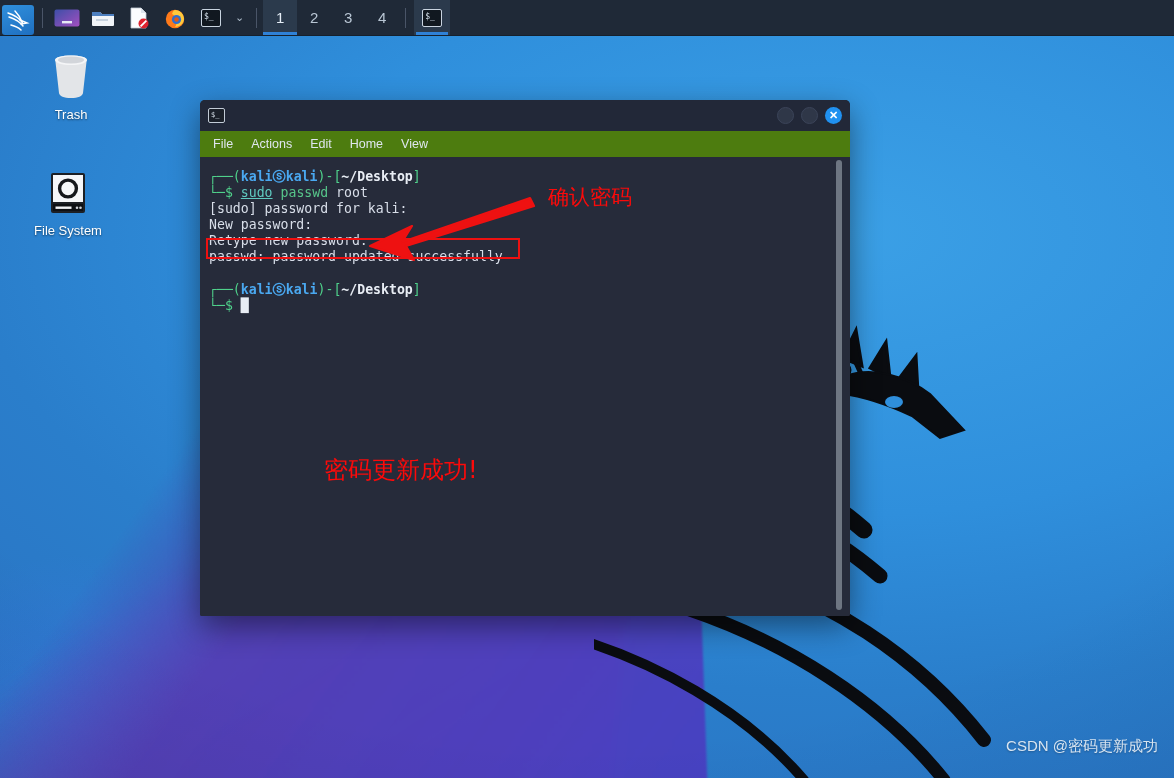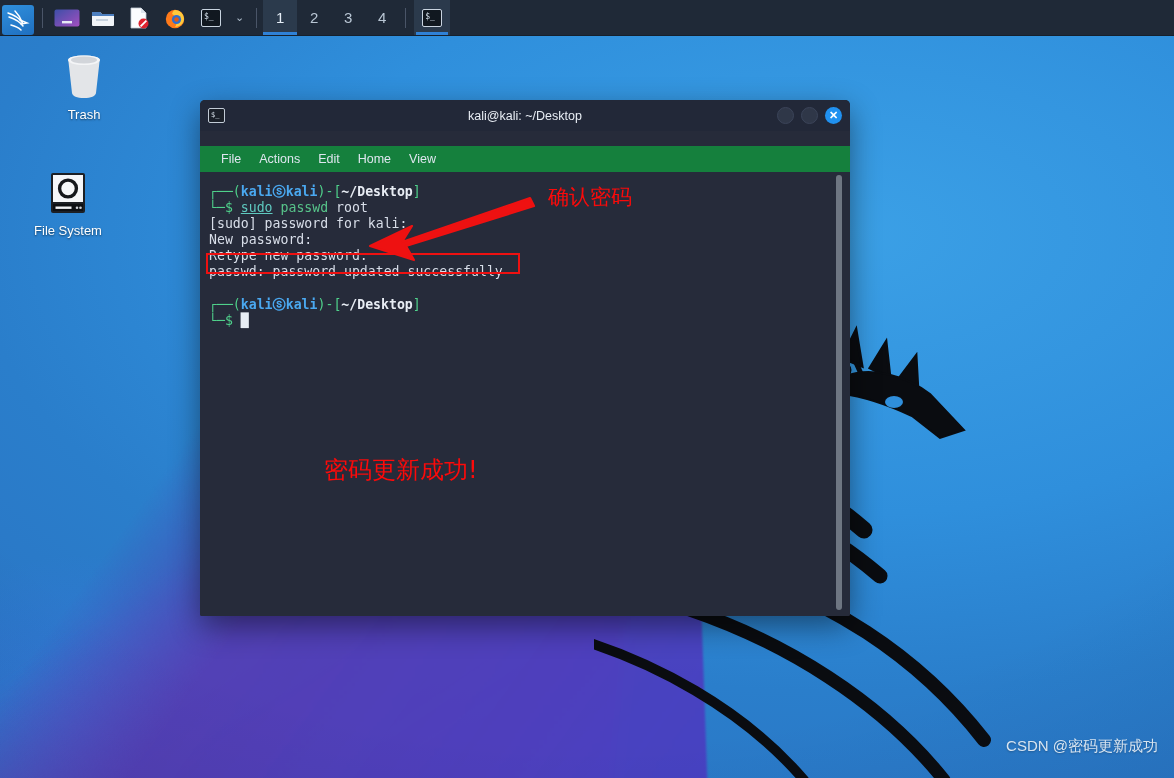--- a/index.html
+++ b/index.html
@@ -154,24 +154,23 @@
   .wctrl { margin-left: auto; display: flex; gap: 7px; align-items: center; z-index: 2; }
   .wbtn { width: 17px; height: 17px; border-radius: 50%; }
   .wbtn.min, .wbtn.max { background: #2f3748; border: 1px solid #3b4459; }
   .wbtn.close {
     background: #2091f0; color: #fff;
     display: flex; align-items: center; justify-content: center;
     font-size: 11px; font-weight: bold;
     font-family: "Liberation Sans", sans-serif;
   }
   .menubar {
-    height: 26px; background: #15803d;
-    display: flex; align-items: center; gap: 0; padding: 0 12px;
+    height: 26px; background: #4d7c0f;
+    display: flex; align-items: center; gap: 0; padding: 0 4px;
     flex: none;
-    margin-top: 15px;
   }
   .menubar span {
     color: #dfe6ef; font-size: 12.5px;
     font-family: "Liberation Sans", sans-serif;
     padding: 0 9px;
   }
   .termbody {
     position: relative; flex: 1;
     background: #262b3a;
     padding: 12px 0 0 9px;
@@ -322,21 +321,21 @@
     <div class="tb-ws">3</div>
     <div class="tb-ws">4</div>
 
     <div class="tb-sep"></div>
 
     <div class="tb-win">
       <div class="term-glyph">$_</div>
     </div>
   </div>
 
-  <div class="dicon" style="left:32px; top:52px;">
+  <div class="dicon" style="left:19px; top:52px;">
     <svg width="46" height="48" viewBox="0 0 46 48">
       <ellipse cx="23" cy="8" rx="16" ry="4.6" fill="#e9eaec"></ellipse>
       <path d="M7.3 8 L 11 41 C 11.3 44, 16 46, 23 46 C 30 46, 34.7 44, 35 41 L 38.7 8 z" fill="#e3e5e8"></path>
       <path d="M7.3 8 C 7.3 11, 14 13, 23 13 C 32 13, 38.7 11, 38.7 8 C 38.7 5, 32 3.4, 23 3.4 C 14 3.4, 7.3 5, 7.3 8 z" fill="#f4f5f7"></path>
       <ellipse cx="23" cy="8" rx="13" ry="3.4" fill="#d2d5da"></ellipse>
     </svg>
     <div class="lbl">Trash</div>
   </div>
 
   <div class="dicon" style="left:16px; top:170px;">
@@ -350,21 +349,20 @@
       <circle cx="34.5" cy="37.7" r="1.3" fill="#cfd3d8"></circle>
     </svg>
     <div class="lbl">File System</div>
   </div>
 
 
   <div id="term">
 
     <div class="titlebar">
       <div class="tb-ico">$_</div>
-      <div class="title-txt">kali@kali: ~/Desktop</div>
       <div class="wctrl">
         <div class="wbtn min"></div>
         <div class="wbtn max"></div>
         <div class="wbtn close">✕</div>
       </div>
     </div>
 
     <div class="menubar">
       <span>File</span>
       <span>Actions</span>

